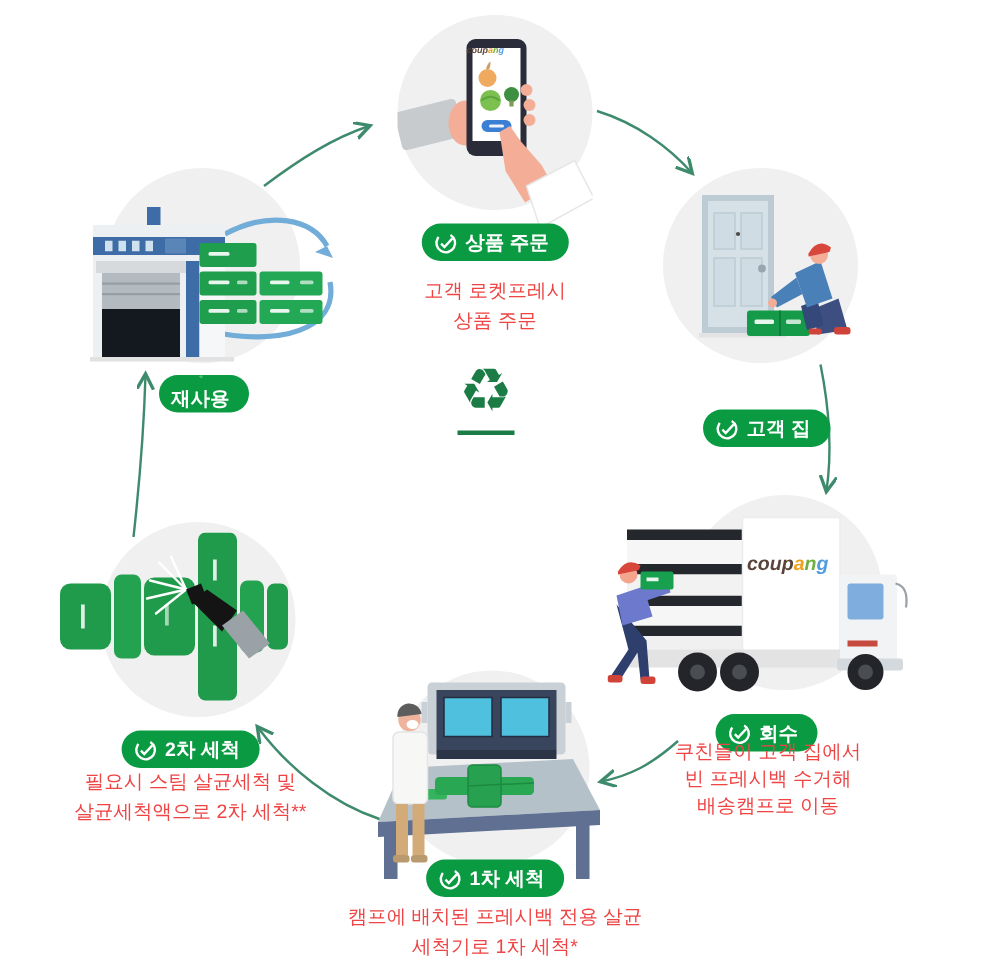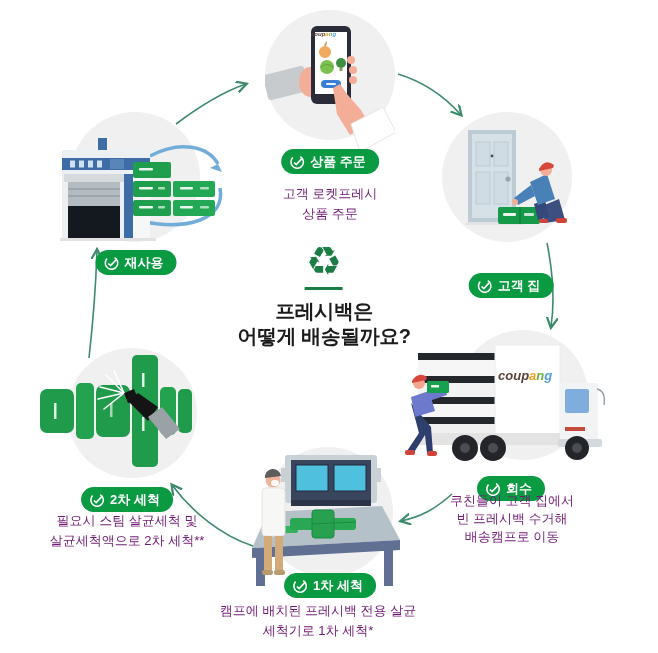--- a/index.html
+++ b/index.html
@@ -17,21 +17,21 @@
   .badge{
     position:absolute;z-index:4;transform:translateX(-50%);
     background:#0a9b42;color:#fff;border-radius:14px;
     height:25px;display:flex;align-items:center;gap:5px;
     padding:0 13px 0 8px;font-size:13px;font-weight:700;white-space:nowrap;
   }
   .badge svg{display:block;}
   .desc{
     position:absolute;z-index:4;transform:translateX(-50%);
     width:260px;text-align:center;font-size:13px;line-height:20px;
-    color:#701a75;white-space:nowrap;
+    color:#ef4444;white-space:nowrap;
   }
   #center-block{
     position:absolute;left:324px;top:240px;transform:translateX(-50%);
     z-index:4;display:flex;flex-direction:column;align-items:center;
   }
   #recycle-glyph{font-size:40px;line-height:42px;color:#1b7d45;}
   #center-divider{width:38px;height:3px;background:#1b7d45;margin:5px 0 9px 0;}
   #main-title{
     text-align:center;font-size:20px;line-height:25px;font-weight:800;
     color:#1b1b1b;letter-spacing:-0.5px;white-space:nowrap;
@@ -263,24 +263,20 @@
       <path d="M547,243 C553,273 555,300 551,327" marker-end="url(#ah)"></path>
       <path d="M452,494 C434,510 420,517 401,521" marker-end="url(#ah)"></path>
       <path d="M253,546 C222,536 192,512 172,485" marker-end="url(#ah)"></path>
       <path d="M89,358 C93,322 96,284 97,250" marker-end="url(#ah)"></path>
     </g>
   </svg>
 
   <div id="center-block">
     <div id="recycle-glyph">♻</div>
     <div id="center-divider"></div>
-    <div id="main-title">
-      <div>프레시백은</div>
-      <div>어떻게 배송될까요?</div>
-    </div>
   </div>
 
   <div class="badge" style="left:330px;top:149px;">
     <svg width="16" height="16" viewBox="0 0 18 18">
         <circle cx="9" cy="9" r="7" fill="none" stroke="#fff" stroke-width="1.8" stroke-dasharray="34 10" transform="rotate(-60 9 9)"></circle>
         <path d="M5.5,9.5 L8,12 L14,5.5" stroke="#fff" stroke-width="1.8" fill="none"></path>
       </svg>
     <span>상품 주문</span>
   </div>
   <div class="badge" style="left:511px;top:249px;margin-top:24px;">
@@ -304,38 +300,38 @@
       </svg>
     <span>1차 세척</span>
   </div>
   <div class="badge" style="left:127px;top:487px;">
     <svg width="16" height="16" viewBox="0 0 18 18">
         <circle cx="9" cy="9" r="7" fill="none" stroke="#fff" stroke-width="1.8" stroke-dasharray="34 10" transform="rotate(-60 9 9)"></circle>
         <path d="M5.5,9.5 L8,12 L14,5.5" stroke="#fff" stroke-width="1.8" fill="none"></path>
       </svg>
     <span>2차 세척</span>
   </div>
-  <div class="badge" style="left:136px;top:250px;">
+  <div class="badge" style="left:136px;top:250px;flex-direction:column;">
     <svg width="16" height="16" viewBox="0 0 18 18">
         <circle cx="9" cy="9" r="7" fill="none" stroke="#fff" stroke-width="1.8" stroke-dasharray="34 10" transform="rotate(-60 9 9)"></circle>
         <path d="M5.5,9.5 L8,12 L14,5.5" stroke="#fff" stroke-width="1.8" fill="none"></path>
       </svg>
     <span>재사용</span>
   </div>
 
   <div class="desc" style="left:330px;top:184px;">
     <div>고객 로켓프레시</div>
     <div>상품 주문</div>
   </div>
   <div class="desc" style="left:512px;top:492px;line-height:18px;">
     <div>쿠친들이 고객 집에서</div>
     <div>빈 프레시백 수거해</div>
     <div>배송캠프로 이동</div>
   </div>
-  <div class="desc" style="left:318px;top:601px;">
+  <div class="desc" style="left:330px;top:601px;">
     <div>캠프에 배치된 프레시백 전용 살균</div>
     <div>세척기로 1차 세척*</div>
   </div>
   <div class="desc" style="left:127px;top:511px;">
     <div>필요시 스팀 살균세척 및</div>
     <div>살균세척액으로 2차 세척**</div>
   </div>
 
   <div id="truck-logo" class="coupang-logo"><span style="color: rgb(90, 67, 56);">c</span><span style="color: rgb(90, 67, 56);">o</span><span style="color: rgb(90, 67, 56);">u</span><span style="color: rgb(90, 67, 56);">p</span><span style="color: rgb(240, 161, 31);">a</span><span style="color: rgb(111, 174, 63);">n</span><span style="color: rgb(79, 157, 223);">g</span></div>
   <div id="phone-logo" class="coupang-logo"><span style="color: rgb(90, 67, 56);">c</span><span style="color: rgb(90, 67, 56);">o</span><span style="color: rgb(90, 67, 56);">u</span><span style="color: rgb(90, 67, 56);">p</span><span style="color: rgb(240, 161, 31);">a</span><span style="color: rgb(111, 174, 63);">n</span><span style="color: rgb(79, 157, 223);">g</span></div>

